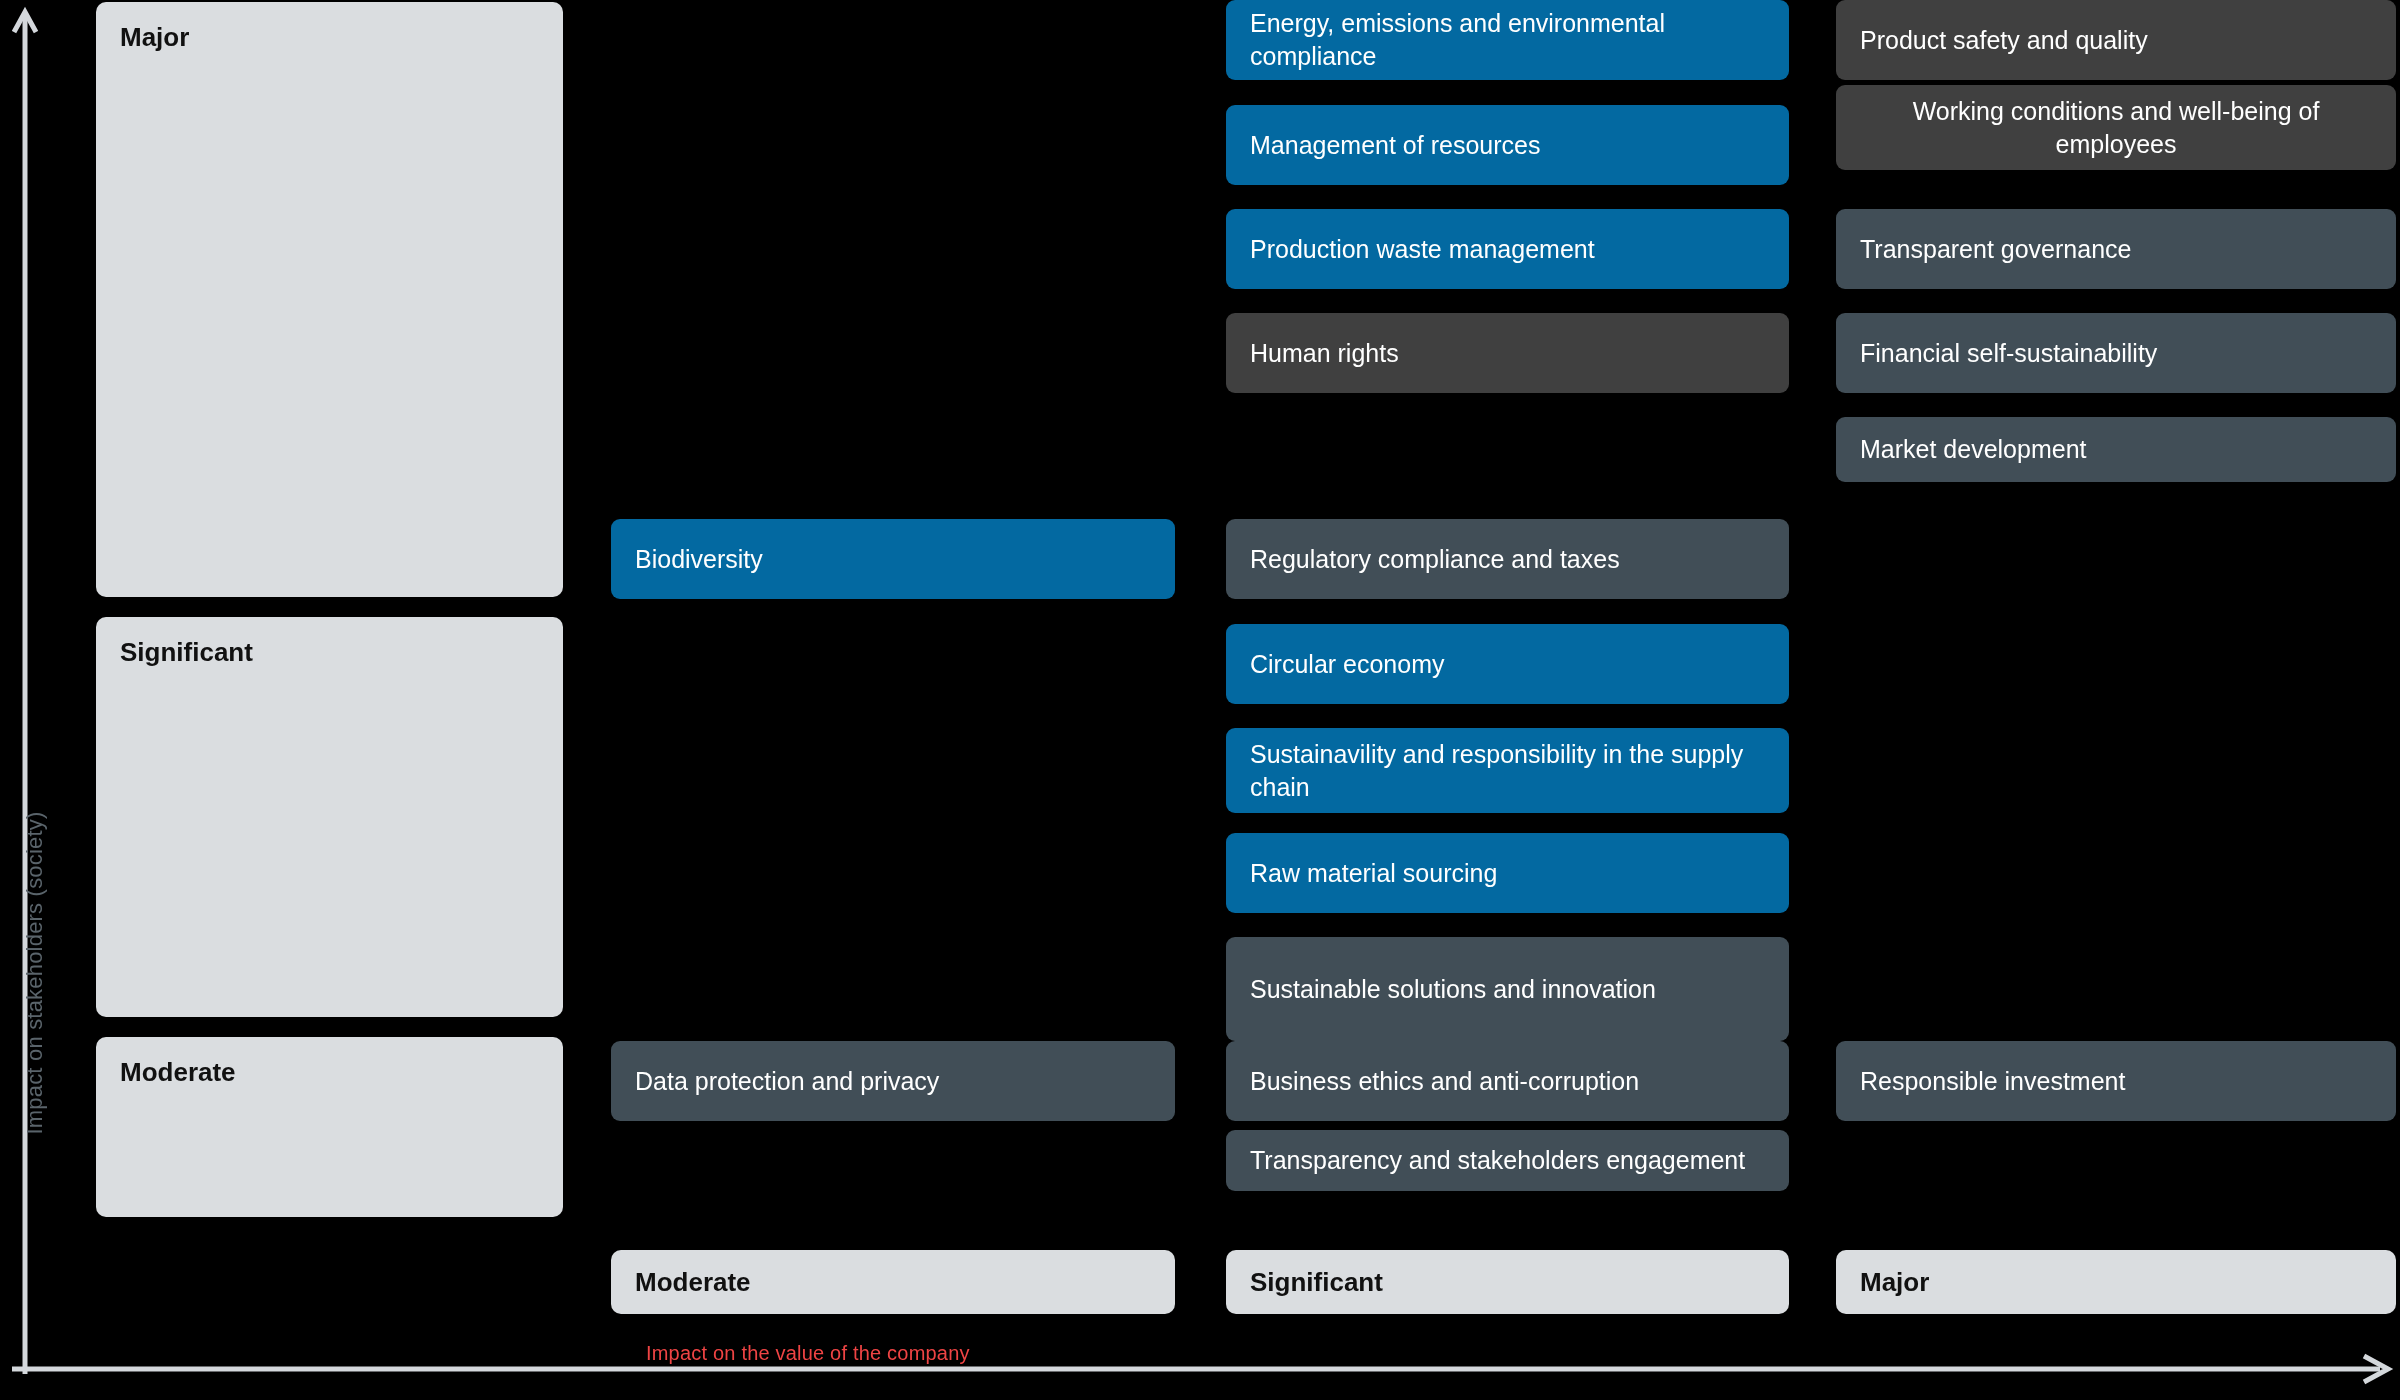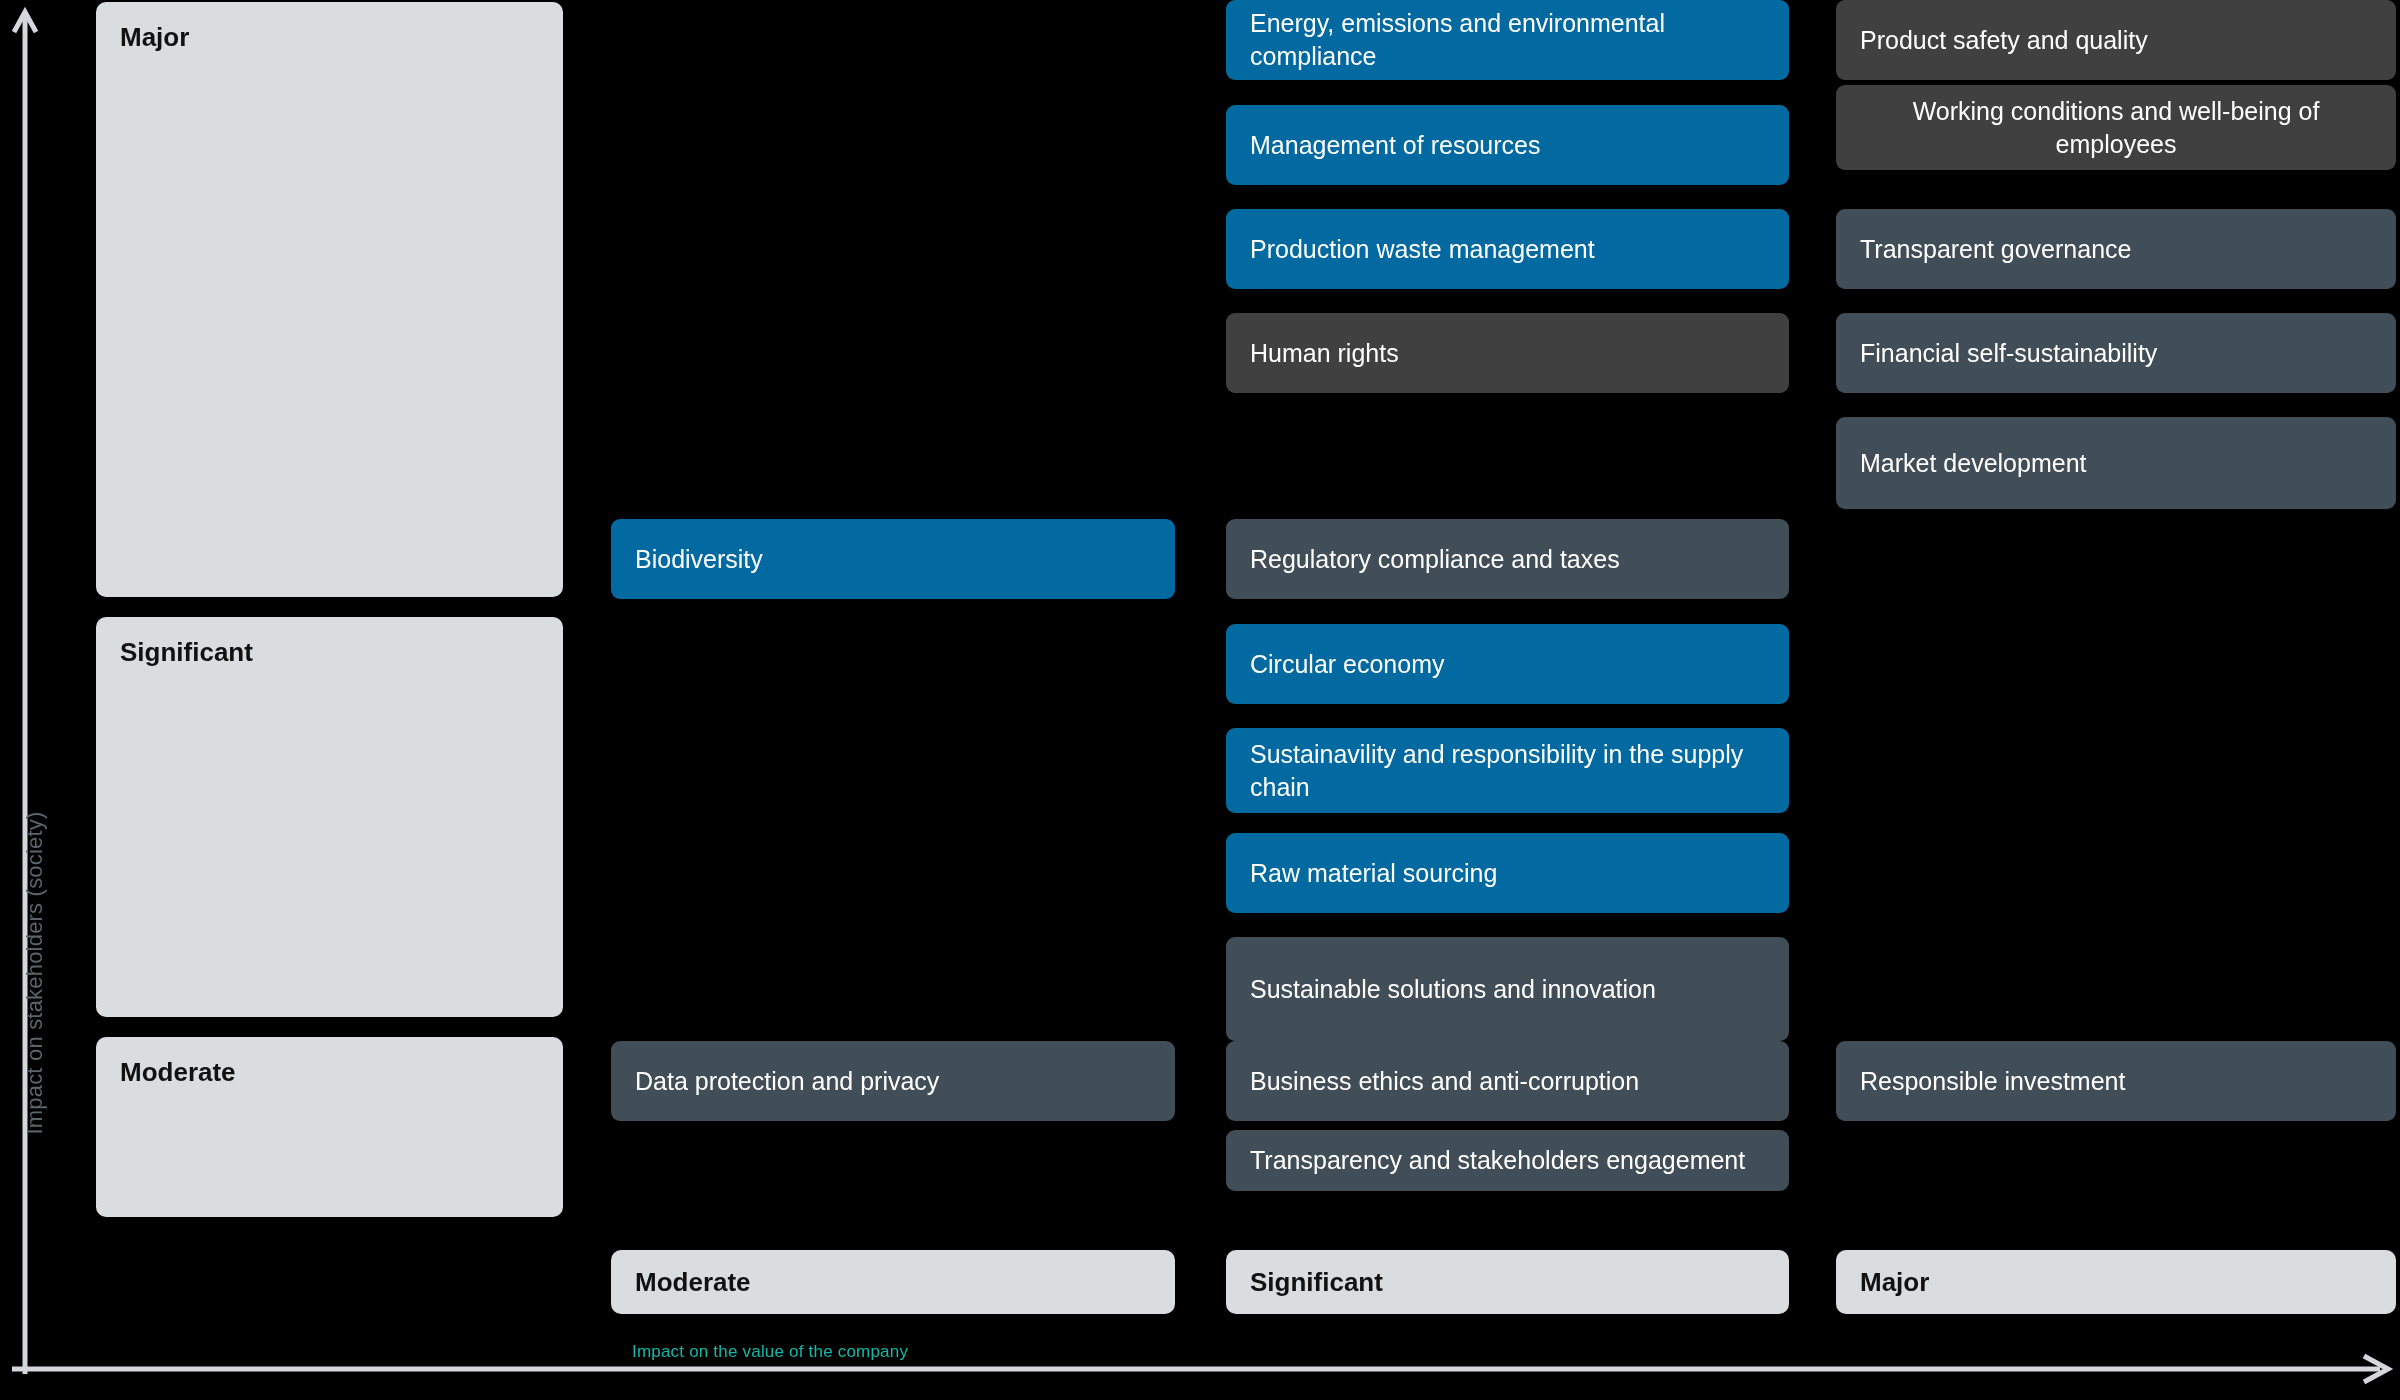--- a/index.html
+++ b/index.html
@@ -39,24 +39,24 @@
     text-align: center;
     transform: rotate(-90deg);
     transform-origin: center center;
     color: #5a646b;
     font-size: 22px;
     letter-spacing: .2px;
     white-space: nowrap;
   }
   #x-axis-title {
     position: absolute;
-    left: 632px;
+    left: 646px;
     top: 1342px;
-    color: #14b8a6;
-    font-size: 17px;
+    color: #ef4444;
+    font-size: 20px;
     letter-spacing: .2px;
     white-space: nowrap;
   }
 
   
   #matrix {
     position: absolute;
     inset: 0;
   }
 
@@ -140,21 +140,21 @@
 
   <div id="cards-layer">
       <div class="card col1 green" style="top: 0px; height: 80px;">Energy, emissions and environmental compliance</div>
       <div class="card col1 green" style="top: 105px; height: 80px;">Management of resources</div>
       <div class="card col1 green" style="top: 209px; height: 80px;">Production waste management</div>
       <div class="card col1 amber" style="top: 313px; height: 80px;">Human rights</div>
       <div class="card col2 amber" style="top: 0px; height: 80px;">Product safety and quality</div>
       <div class="card col2 amber" style="top: 85px; height: 85px;">Working conditions and well-being of employees</div>
       <div class="card col2 slate" style="top: 209px; height: 80px;">Transparent governance</div>
       <div class="card col2 slate" style="top: 313px; height: 80px;">Financial self-sustainability</div>
-      <div class="card col2 slate" style="top: 417px; height: 92px;">Market development</div>
+      <div class="card col2 slate" style="top: 417px; height: 65px;">Market development</div>
       <div class="card col0 green" style="top: 519px; height: 80px;">Biodiversity</div>
       <div class="card col1 slate" style="top: 519px; height: 80px;">Regulatory compliance and taxes</div>
       <div class="card col1 green" style="top: 624px; height: 80px;">Circular economy</div>
       <div class="card col1 green" style="top: 728px; height: 85px;">Sustainavility and responsibility in the supply chain</div>
       <div class="card col1 green" style="top: 833px; height: 80px;">Raw material sourcing</div>
       <div class="card col1 slate" style="top: 937px; height: 104px;">Sustainable solutions and innovation</div>
       <div class="card col0 slate" style="top: 1041px; height: 80px;">Data protection and privacy</div>
       <div class="card col1 slate" style="top: 1041px; height: 80px;">Business ethics and anti-corruption</div>
       <div class="card col2 slate" style="top: 1041px; height: 80px; padding-left: 24px;">Responsible investment</div>
       <div class="card col1 slate" style="top: 1130px; height: 61px;">Transparency and stakeholders engagement</div>

